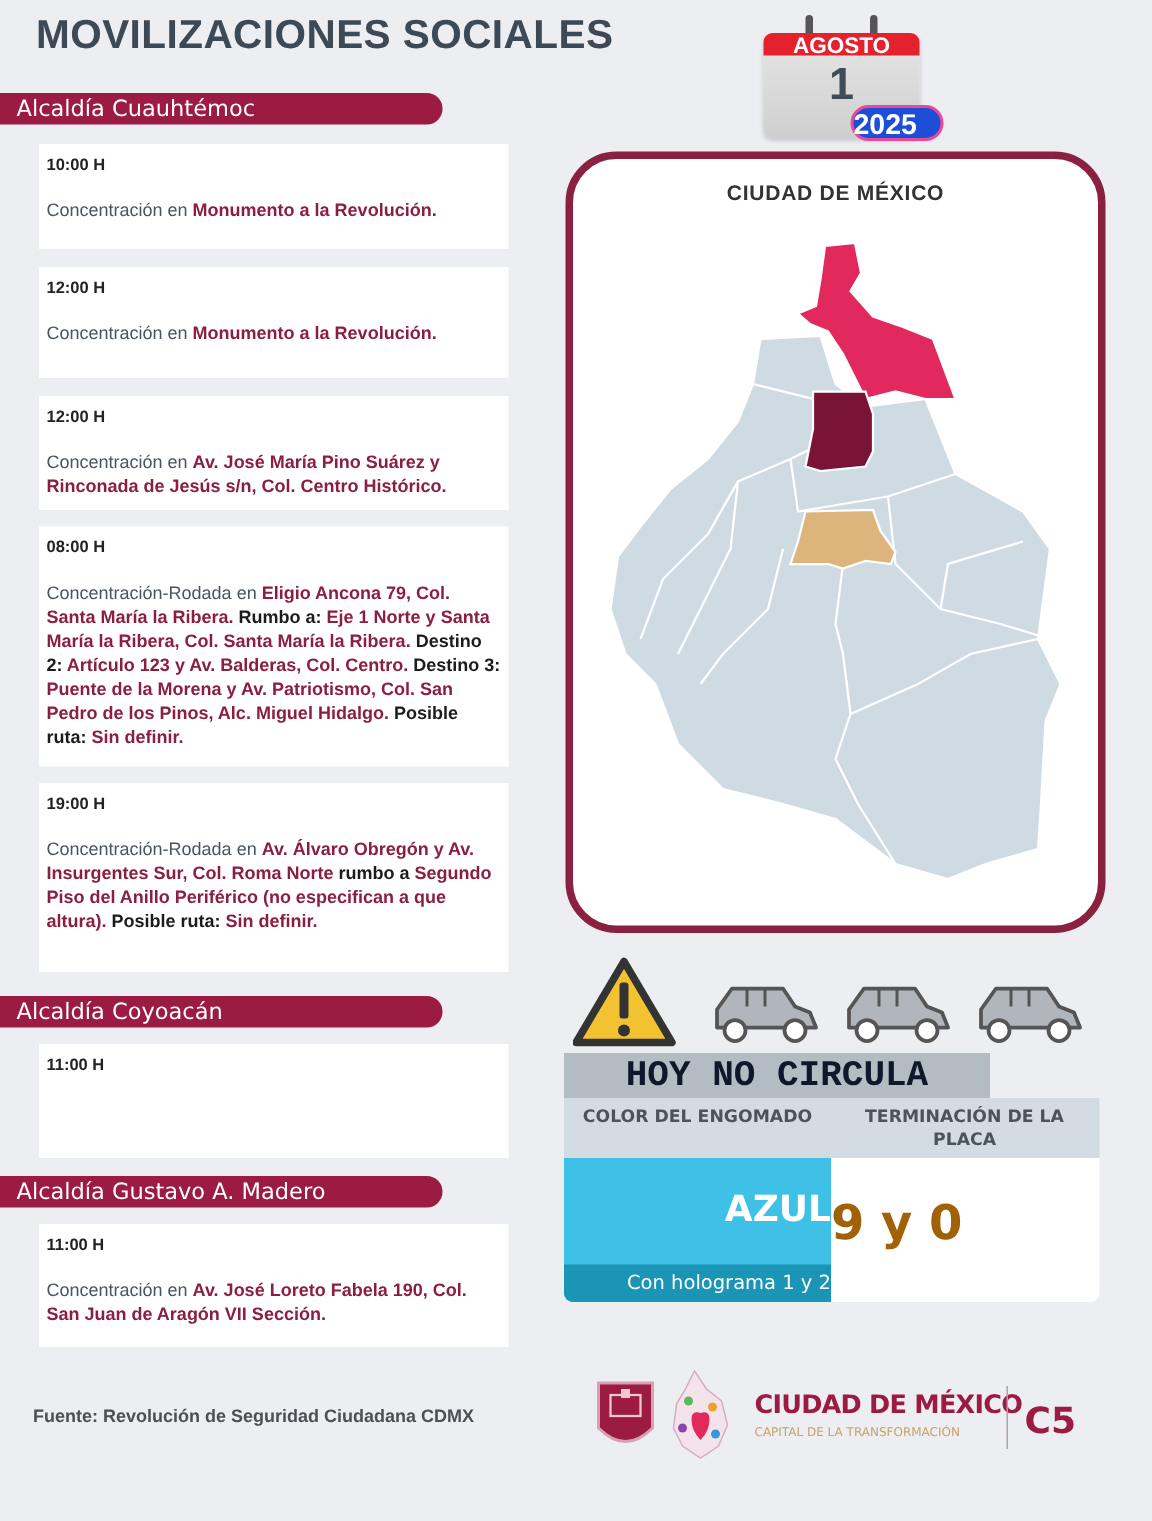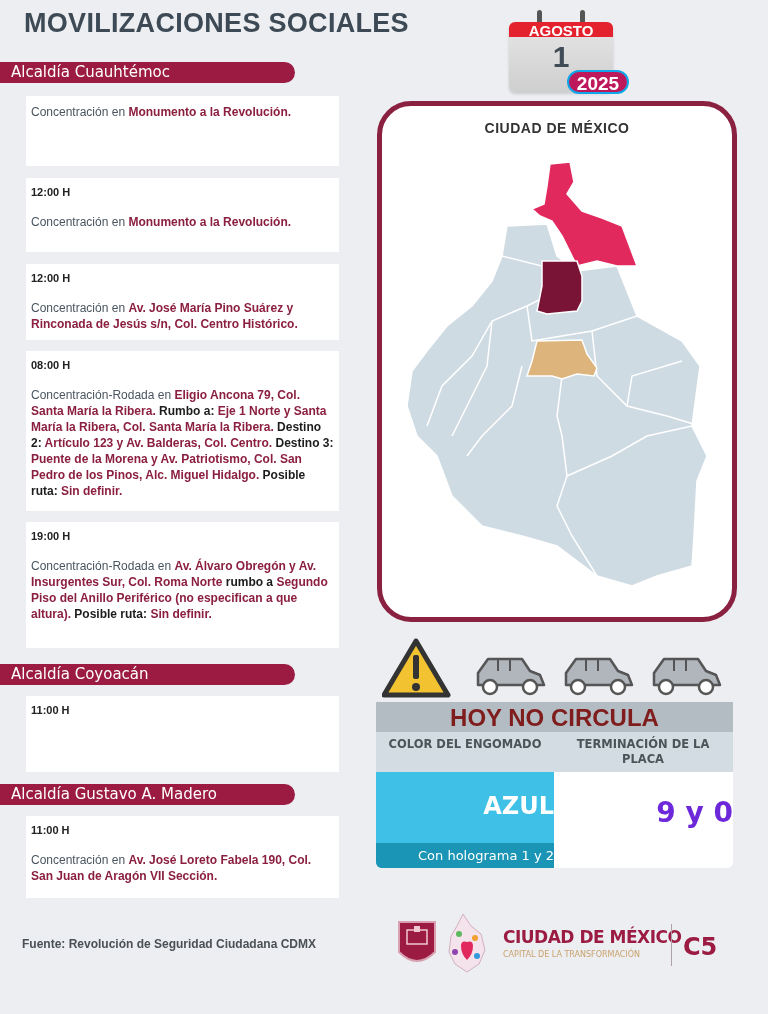--- a/index.html
+++ b/index.html
@@ -7,47 +7,47 @@
   body { position: relative; font-family: "Liberation Sans", sans-serif; color: #333; }
 
   .title { position: absolute; left: 24px; top: 8px; font-family: "Liberation Sans", sans-serif; font-weight: bold; font-size: 27px; color: #3d4a55; letter-spacing: 0.3px; }
 
   
   .cal { position: absolute; left: 505px; top: 10px; width: 120px; height: 90px; }
   .cal-ring { position: absolute; top: 0; width: 5px; height: 16px; background: #555; border-radius: 3px; }
   .cal-body { position: absolute; left: 4px; top: 12px; width: 104px; height: 70px; background: linear-gradient(#e6e6e6, #cfcfcf); border-radius: 6px; box-shadow: 0 2px 3px rgba(0,0,0,0.15); }
   .cal-month { position: absolute; left: 4px; top: 12px; width: 104px; height: 15px; background: #e3222d; border-radius: 6px 6px 0 0; color: #fff; font-weight: bold; font-size: 15px; text-align: center; line-height: 18px; font-family: "Liberation Sans", sans-serif; }
   .cal-day { position: absolute; left: 4px; top: 30px; width: 104px; text-align: center; font-size: 30px; font-weight: bold; color: #404d58; }
-  .cal-year { position: absolute; left: 62px; top: 60px; width: 62px; height: 24px; background: #be185d; color: #fff; border-radius: 12px; font-weight: bold; font-size: 19px; text-align: center; line-height: 24px; border: 2px solid #0ea5e9; }
+  .cal-year { position: absolute; left: 62px; top: 60px; width: 62px; height: 24px; background: #1d4ed8; color: #fff; border-radius: 12px; font-weight: bold; font-size: 19px; text-align: left; line-height: 24px; border: 2px solid #ec4899; }
 
   
   .sec { position: absolute; left: 0; height: 21px; width: 295px; background: #9b1b43; border-radius: 0 12px 12px 0; color: #fff; font-size: 15px; line-height: 21px; padding-left: 11px; font-family: "DejaVu Sans", sans-serif; }
 
   
   .card { position: absolute; left: 26px; width: 313px; background: #fff; padding: 8px 5px 6px 5px; }
   .card .time { font-weight: bold; font-size: 11px; color: #222; margin-bottom: 16px; }
   .card .desc { font-size: 12px; line-height: 16px; font-weight: bold; color: #8b1f3f; }
   .card .desc .k { color: #4a5560; font-weight: normal; }
   .card .desc .b { color: #1c1c1c; font-weight: bold; }
 
   
   .mapbox { position: absolute; left: 377px; top: 101px; width: 360px; height: 521px; background: #fff; border: 5px solid #8a2140; border-radius: 34px; }
   .map-title { position: absolute; top: 14px; left: 0; width: 100%; text-align: center; font-weight: bold; font-size: 14px; color: #333; letter-spacing: 0.5px; }
   .map-svg { position: absolute; left: 0; top: 0; }
 
   
   .hnc-icons { position: absolute; left: 382px; top: 637px; width: 355px; height: 65px; }
-  .hnc-title { position: absolute; left: 376px; top: 702px; width: 357px; height: 30px; background: #b4bcc3; color: #7f1d1d; font-weight: bold; font-size: 24px; text-align: center; line-height: 31px; font-family: Liberation Sans, sans-serif; }
+  .hnc-title { position: absolute; left: 376px; top: 702px; width: 284px; height: 30px; background: #b4bcc3; color: #0f172a; font-weight: bold; font-size: 24px; text-align: center; line-height: 31px; font-family: Liberation Mono, monospace; }
   .hnc-head { position: absolute; left: 376px; top: 732px; width: 357px; height: 40px; background: #d2dce2; }
   .hnc-head div { position: absolute; top: 5px; width: 178px; text-align: center; font-weight: bold; font-size: 11.5px; line-height: 15px; color: #4b5458; font-family: "DejaVu Sans", sans-serif; }
   .hnc-color { position: absolute; left: 376px; top: 772px; width: 178px; height: 96px; background: #3fc0e6; border-radius: 0 0 0 6px; overflow: hidden; }
   .hnc-color .val { position: absolute; top: 20px; width: 100%; text-align: right; font-weight: bold; color: #fff; font-size: 24px; font-family: "DejaVu Sans", sans-serif; }
   .hnc-color .holo { position: absolute; bottom: 0; width: 100%; height: 25px; background: #1a95b5; color: #fff; font-size: 13px; text-align: right; line-height: 25px; font-family: "DejaVu Sans", sans-serif; }
   .hnc-plate { position: absolute; left: 554px; top: 772px; width: 179px; height: 96px; background: #fff; border-radius: 0 0 6px 0; }
-  .hnc-plate .val { position: absolute; top: 24px; width: 100%; text-align: right; font-weight: bold; font-size: 28px; color: #6d28d9; font-family: "DejaVu Sans", sans-serif; }
+  .hnc-plate .val { position: absolute; top: 24px; width: 100%; text-align: left; font-weight: bold; font-size: 32px; color: #a16207; font-family: "DejaVu Sans", sans-serif; }
 
   .source { position: absolute; left: 22px; top: 937px; font-size: 12px; font-weight: bold; color: #4a5056; font-family: "Liberation Sans", sans-serif; }
 
   
   .logos { position: absolute; left: 395px; top: 912px; width: 330px; height: 64px; }
   .logo-cdmx-text { position: absolute; left: 108px; top: 15px; font-weight: bold; font-size: 17px; color: #9b1b43; font-family: "DejaVu Sans", sans-serif; letter-spacing: -0.5px; }
   .logo-cdmx-sub { position: absolute; left: 108px; top: 38px; font-size: 8px; color: #c9a26b; font-family: "DejaVu Sans", sans-serif; }
   .logo-sep { position: absolute; left: 276px; top: 12px; width: 1px; height: 42px; background: #b0a0a8; }
   .logo-c5 { position: absolute; left: 288px; top: 21px; font-weight: bold; font-size: 24px; color: #9b1b43; font-family: "DejaVu Sans", sans-serif; }
 </style>
@@ -61,20 +61,21 @@
   <div class="cal-ring" style="left:32px"></div>
   <div class="cal-ring" style="left:75px"></div>
   <div class="cal-month">AGOSTO</div>
   <div class="cal-day">1</div>
   <div class="cal-year">2025</div>
 </div>
 
 <div class="sec" style="top:62px">Alcaldía Cuauhtémoc</div>
 
 <div class="card" style="top:96px;height:70px">
+  <div class="time">10:00 H</div>
   <div class="desc"><span class="k">Concentración</span><span class="k"> en </span><span class="p">Monumento a la Revolución.</span></div>
 </div>
 <div class="card" style="top:178px;height:74px">
   <div class="time">12:00 H</div>
   <div class="desc"><span class="k">Concentración</span><span class="k"> en </span><span class="p">Monumento a la Revolución.</span></div>
 </div>
 <div class="card" style="top:264px;height:76px">
   <div class="time">12:00 H</div>
   <div class="desc"><span class="k">Concentración</span><span class="k"> en </span><span class="p">Av. José María Pino Suárez y Rinconada de Jesús s/n, Col. Centro Histórico.</span></div>
 </div>

